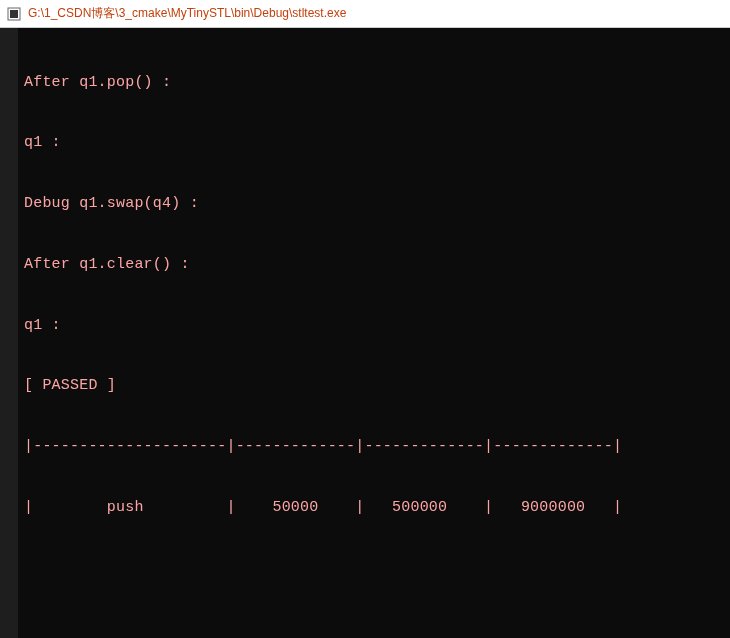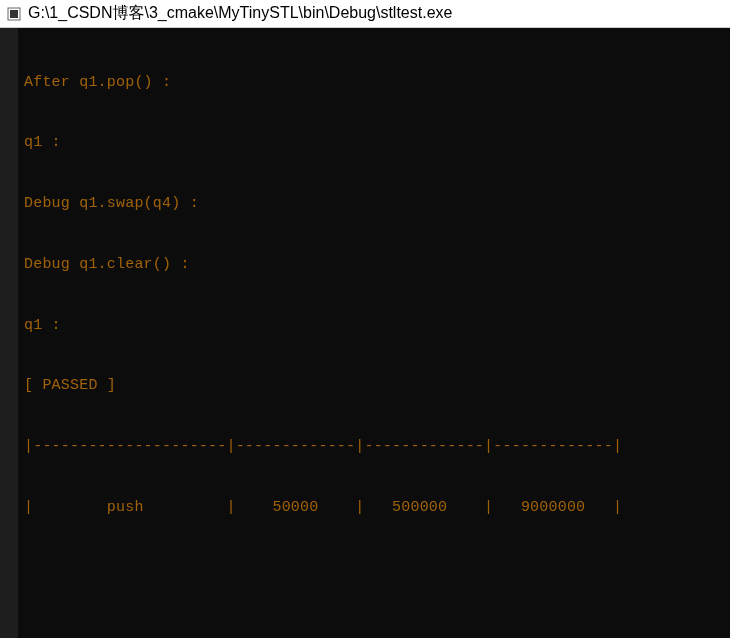--- a/index.html
+++ b/index.html
@@ -25,38 +25,38 @@
     .titlebar-icon {
       width: 16px;
       height: 16px;
       margin-right: 6px;
       display: inline-flex;
       align-items: center;
       justify-content: center;
     }
     .titlebar-text {
       font-family: "Segoe UI", Tahoma, sans-serif;
-      font-size: 16px;
-      color: #000000;
+      font-size: 12px;
+      color: #c2410c;
       white-space: nowrap;
     }
     .left-gutter {
       width: 18px;
       background: #1e1e1e;
       flex-shrink: 0;
     }
     .content-wrap {
       display: flex;
       flex: 1;
       overflow: hidden;
     }
     .console-area {
       flex: 1;
       background: #0c0c0c;
-      color: #a16207;
+      color: #fca5a5;
       padding: 4px 6px;
       white-space: pre;
       line-height: 1.35;
       font-size: 15px;
       letter-spacing: 0.2px;
       overflow: hidden;
     }
     .line { display: block; }
   </style>
 </head>
@@ -71,21 +71,21 @@
   </span>
   <span class="titlebar-text">G:\1_CSDN博客\3_cmake\MyTinySTL\bin\Debug\stltest.exe</span>
 </div>
 
 <div class="content-wrap">
   <div class="left-gutter"></div>
   <div class="console-area">
     <span class="line">After q1.pop() :</span>
     <span class="line">q1 :</span>
     <span class="line">Debug q1.swap(q4) :</span>
-    <span class="line">Debug q1.clear() :</span>
+    <span class="line">After q1.clear() :</span>
     <span class="line">q1 :</span>
     <span class="line">[ PASSED ]</span>
     <span class="line">|---------------------|-------------|-------------|-------------|</span>
     <span class="line">|        push         |    50000    |   500000    |   9000000   |</span>
     
     
     
     
     
     

